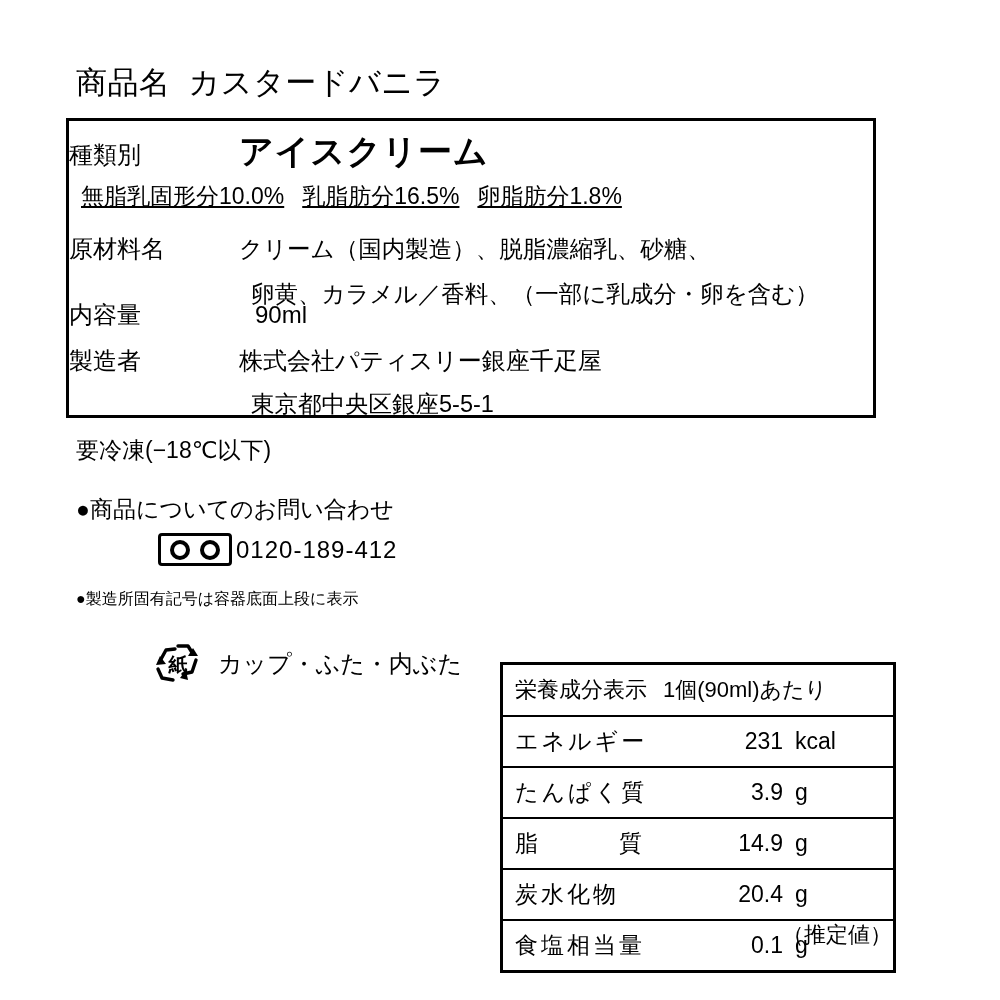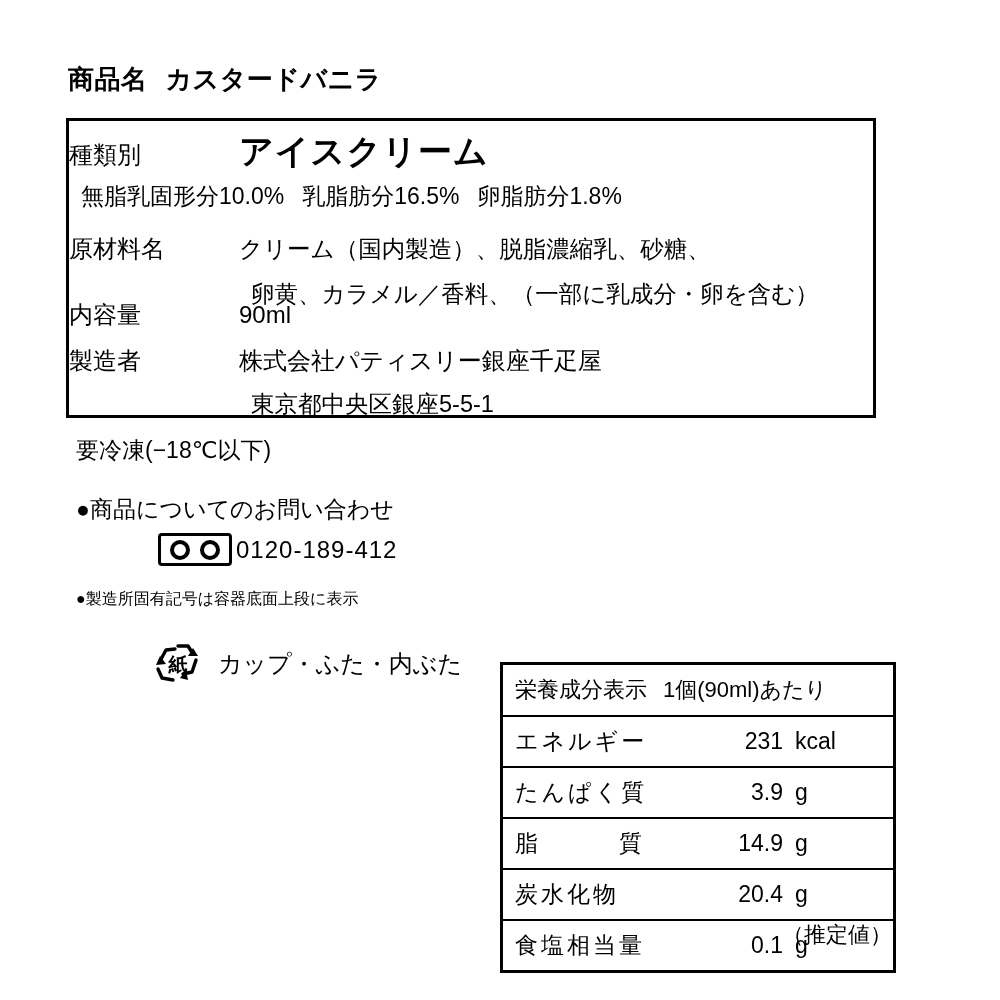--- a/index.html
+++ b/index.html
@@ -16,24 +16,24 @@
     overflow: hidden;
   }
   .page {
     position: absolute;
     inset: 0;
   }
 
   
   .product-line {
     position: absolute;
-    left: 68px;
+    left: 76px;
     top: 62px;
-    font-size: 26px;
-    font-weight: bold;
+    font-size: 31px;
+    font-weight: normal;
     letter-spacing: 0.5px;
     white-space: nowrap;
   }
   .product-line .label { margin-right: 18px; }
 
   
   .main-box {
     position: absolute;
     left: 66px;
     top: 118px;
@@ -67,32 +67,32 @@
     letter-spacing: 1px;
   }
 
   .fatline {
     position: absolute;
     left: 12px;
     top: 60px;
     font-size: 23px;
     white-space: nowrap;
   }
-  .fatline span { margin-right: 18px; }
+  .fatline span { margin-right: 18px; text-decoration: underline; }
 
   .r-ingredients { position: absolute; left: 0; top: 114px; width: 100%; }
   .r-ingredients .rowvalue { font-size: 23.5px; }
   .ing2 {
     margin-left: 170px;
     padding-left: 12px;
     font-size: 23.5px;
     margin-top: 14px;
   }
 
-  .r-volume { position: absolute; left: 0; top: 180px; width: 100%; }
+  .r-volume { position: absolute; left: 0; top: 180px; width: 100%; gap: 16px; }
   .r-maker  { position: absolute; left: 0; top: 226px; width: 100%; }
   .maker2 {
     margin-left: 170px;
     padding-left: 12px;
     font-size: 23.5px;
     margin-top: 12px;
   }
 
   
   .frozen {

